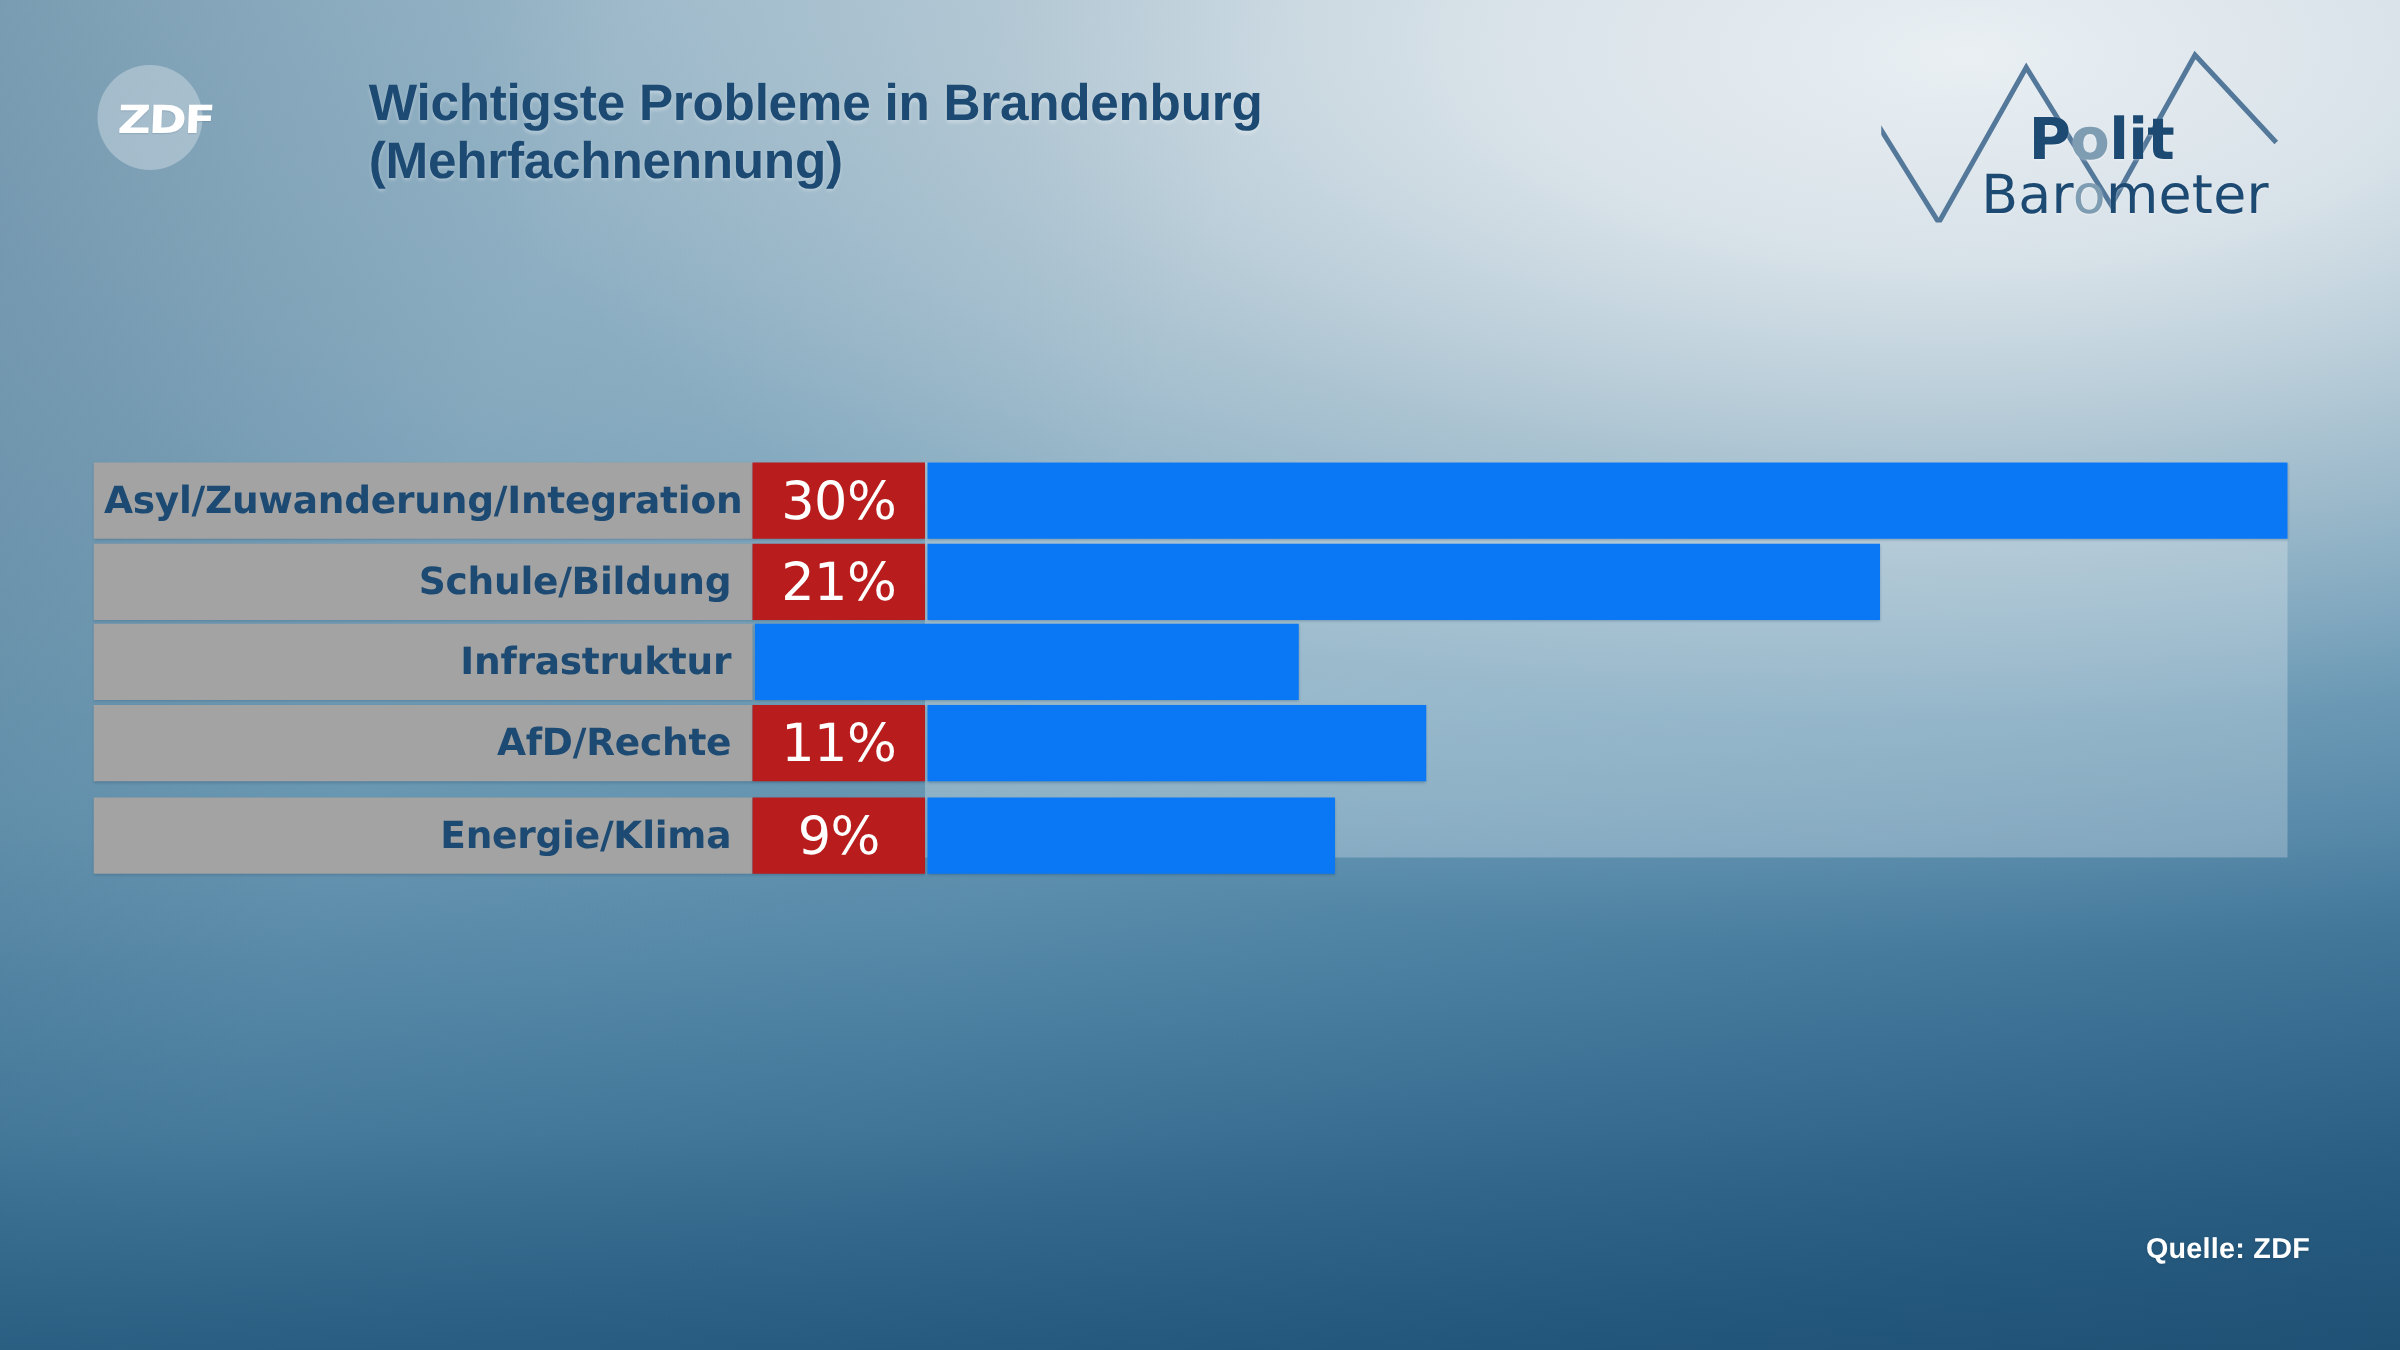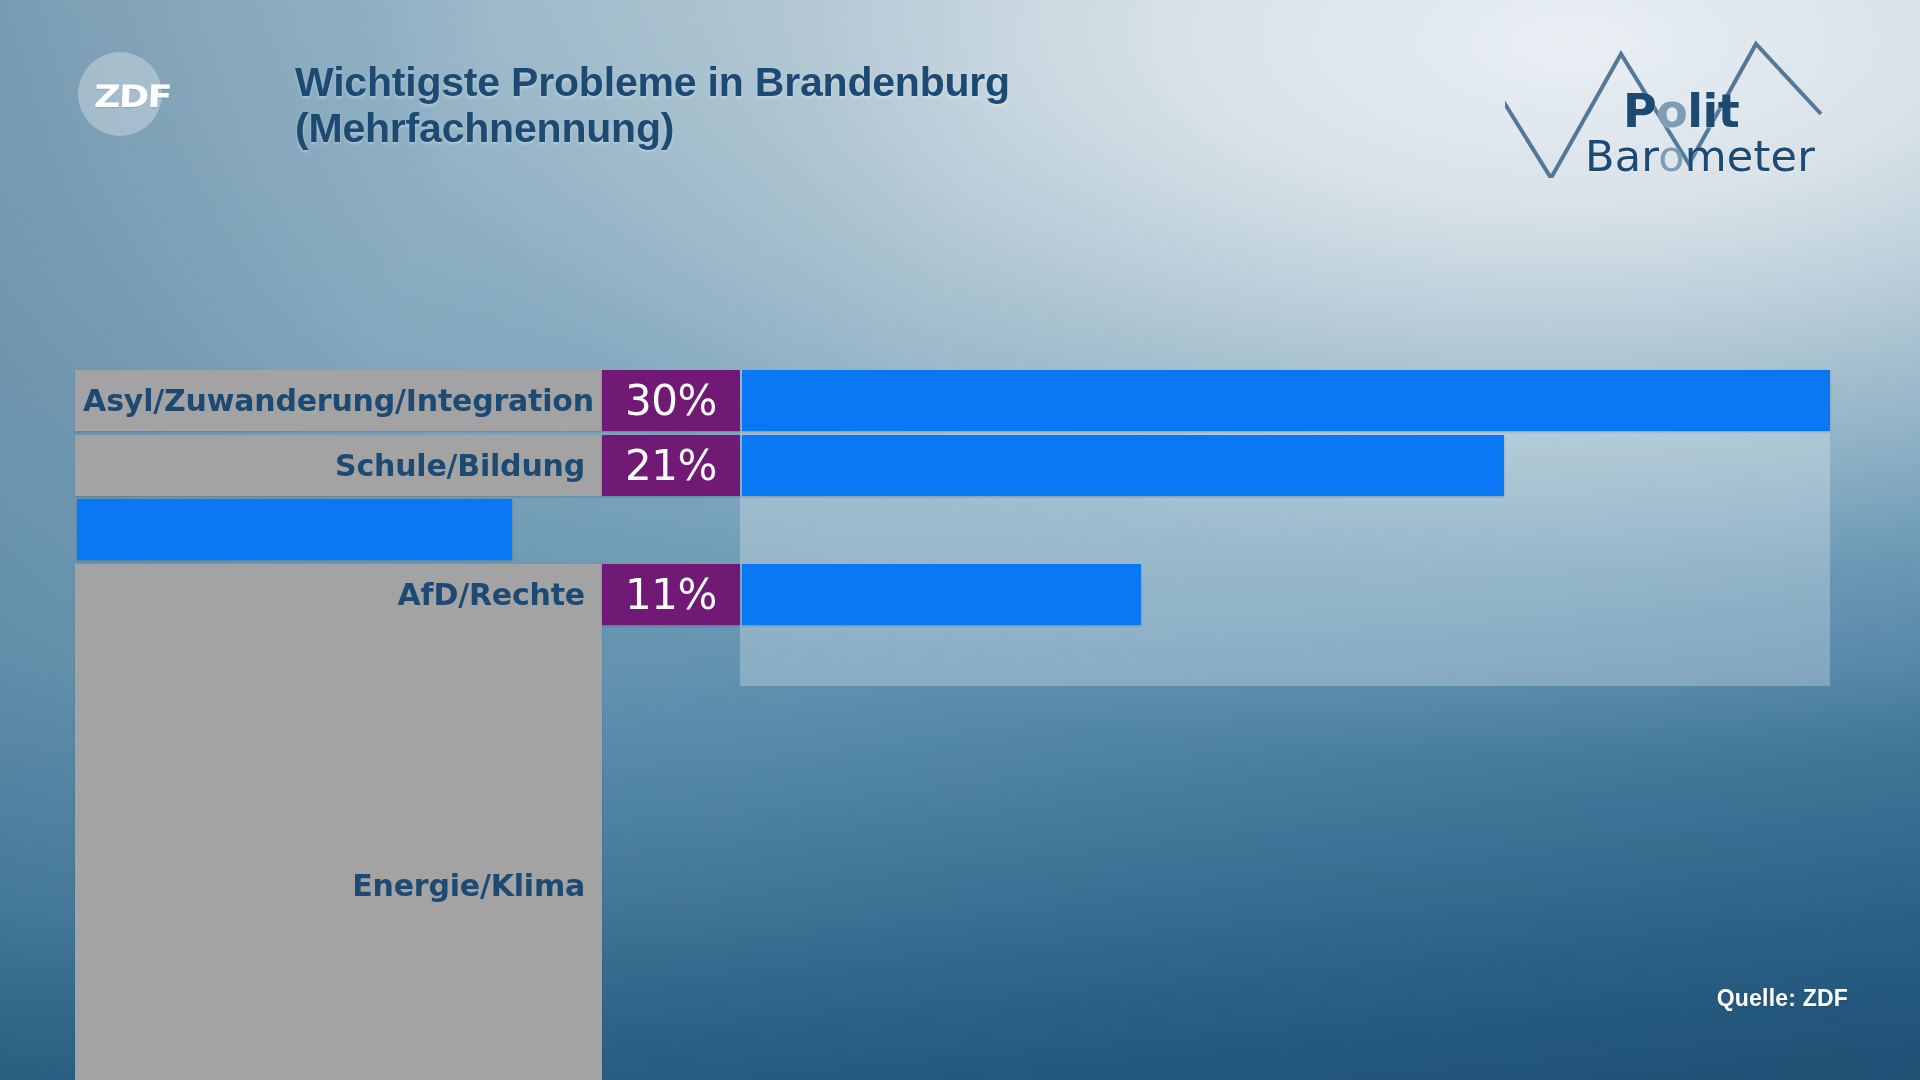--- a/index.html
+++ b/index.html
@@ -86,21 +86,21 @@
     display:flex; align-items:center; justify-content:flex-end;
     padding-right:17px;
     color:#1c4a73; font-weight:bold; font-size:30px;
     letter-spacing:-0.2px;
     font-family:"DejaVu Sans", sans-serif;
     box-shadow:0 1px 2px rgba(20,60,90,0.25);
   }
   .row.first .r-label{ justify-content:center; padding-right:0; }
   .r-value{
     width:138px; flex:0 0 138px;
-    background:#701a75;
+    background:#b91c1c;
     color:#ffffff;
     display:flex; align-items:center; justify-content:center;
     font-size:42px; font-weight:normal;
     font-family:"DejaVu Sans", sans-serif;
     letter-spacing:-0.5px;
     box-shadow:0 1px 2px rgba(20,60,90,0.3);
   }
   .r-track{ position:relative; flex:1 1 auto; }
   .r-bar{
     position:absolute; left:2px; top:0; bottom:0;
@@ -153,32 +153,33 @@
         </div>
       </div>
       <div class="row" style="top: 64.7px;">
         <div class="r-label">Schule/Bildung</div>
         <div class="r-value">21%</div>
         <div class="r-track">
           <div class="r-bar" style="width: 761.6px; background: rgb(10, 120, 245);"></div>
         </div>
       </div>
       <div class="row" style="top: 129.4px;">
+        <div class="r-label">Infrastruktur</div>
         <div class="r-track">
           <div class="r-bar" style="width: 435.2px; background: rgb(10, 120, 245);"></div>
         </div>
       </div>
       <div class="row" style="top: 194.1px;">
         <div class="r-label">AfD/Rechte</div>
         <div class="r-value">11%</div>
         <div class="r-track">
           <div class="r-bar" style="width: 398.933px; background: rgb(10, 120, 245);"></div>
         </div>
       </div>
-      <div class="row" style="top: 252px; flex-direction: column;">
+      <div class="row" style="top: 268px;">
         <div class="r-label">Energie/Klima</div>
         <div class="r-value">9%</div>
         <div class="r-track">
           <div class="r-bar" style="width: 326.4px; background: rgb(10, 120, 245);"></div>
         </div>
       </div>
     </div>
 </div>
 
 <div id="source">Quelle: ZDF</div>

